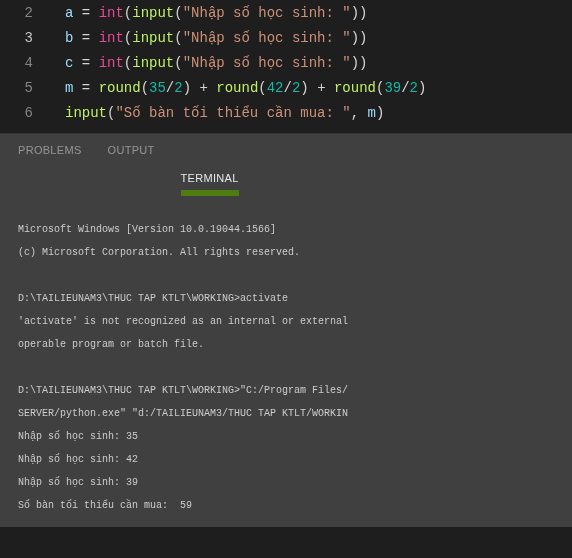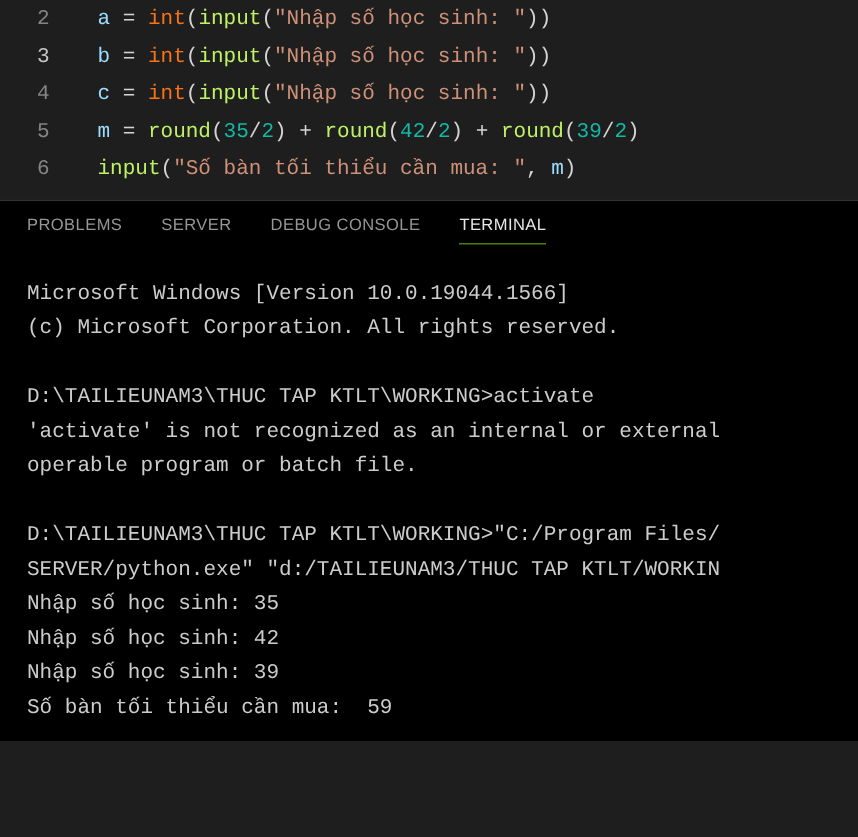--- a/index.html
+++ b/index.html
@@ -27,49 +27,50 @@
   text-align: right;
   color: #858585;
   padding-right: 22px;
   user-select: none;
 }
 .line-no.hl { color: #c6c6c6; }
 .code { padding-left: 10px; }
 .tok-var { color: #9cdcfe; }
 .tok-op { color: #d4d4d4; }
 .tok-fn { color: #bef264; }
-.tok-builtin { color: #f97316; }
+.tok-builtin { color: #ec4899; }
 .tok-punc { color: #d4d4d4; }
 .tok-str { color: #ce9178; }
 .tok-num { color: #14b8a6; }
 .panel {
   border-top: 1px solid #333;
-  background: #000000;
+  background: #404040;
 }
 .tabs {
   display: flex;
   gap: 26px;
   padding: 10px 18px 0 18px;
   font-family: -apple-system, 'Segoe UI', sans-serif;
   font-size: 11px;
   color: #969696;
 }
 .tab {
   padding-bottom: 6px;
   cursor: pointer;
   letter-spacing: 0.3px;
 }
 .tab.active {
   color: #e7e7e7;
-  border-bottom: 1px solid #4d7c0f;
+  border-bottom: 6px solid #4d7c0f;
+  margin-top: 28px;
 }
 .terminal {
   padding: 22px 18px 10px 18px;
   font-family: Consolas, 'Courier New', monospace;
-  font-size: 14px;
+  font-size: 10px;
   color: #cccccc;
   line-height: 23px;
   white-space: pre-wrap;
   word-break: break-all;
 }
 .term-line { min-height: 23px; }
 </style>
 </head>
 <body>
 
@@ -77,18 +78,17 @@
     <div class="code-line"><div class="line-no">2</div><div class="code"><span class="tok-var">a</span><span class="tok-op"> </span><span class="tok-op">=</span><span class="tok-op"> </span><span class="tok-builtin">int</span><span class="tok-punc">(</span><span class="tok-fn">input</span><span class="tok-punc">(</span><span class="tok-str">"Nhập số học sinh: "</span><span class="tok-punc">)</span><span class="tok-punc">)</span></div></div>
     <div class="code-line"><div class="line-no hl">3</div><div class="code"><span class="tok-var">b</span><span class="tok-op"> </span><span class="tok-op">=</span><span class="tok-op"> </span><span class="tok-builtin">int</span><span class="tok-punc">(</span><span class="tok-fn">input</span><span class="tok-punc">(</span><span class="tok-str">"Nhập số học sinh: "</span><span class="tok-punc">)</span><span class="tok-punc">)</span></div></div>
     <div class="code-line"><div class="line-no">4</div><div class="code"><span class="tok-var">c</span><span class="tok-op"> </span><span class="tok-op">=</span><span class="tok-op"> </span><span class="tok-builtin">int</span><span class="tok-punc">(</span><span class="tok-fn">input</span><span class="tok-punc">(</span><span class="tok-str">"Nhập số học sinh: "</span><span class="tok-punc">)</span><span class="tok-punc">)</span></div></div>
     <div class="code-line"><div class="line-no">5</div><div class="code"><span class="tok-var">m</span><span class="tok-op"> </span><span class="tok-op">=</span><span class="tok-op"> </span><span class="tok-fn">round</span><span class="tok-punc">(</span><span class="tok-num">35</span><span class="tok-op">/</span><span class="tok-num">2</span><span class="tok-punc">)</span><span class="tok-op"> </span><span class="tok-op">+</span><span class="tok-op"> </span><span class="tok-fn">round</span><span class="tok-punc">(</span><span class="tok-num">42</span><span class="tok-op">/</span><span class="tok-num">2</span><span class="tok-punc">)</span><span class="tok-op"> </span><span class="tok-op">+</span><span class="tok-op"> </span><span class="tok-fn">round</span><span class="tok-punc">(</span><span class="tok-num">39</span><span class="tok-op">/</span><span class="tok-num">2</span><span class="tok-punc">)</span></div></div>
     <div class="code-line"><div class="line-no">6</div><div class="code"><span class="tok-fn">input</span><span class="tok-punc">(</span><span class="tok-str">"Số bàn tối thiểu cần mua: "</span><span class="tok-punc">,</span><span class="tok-op"> </span><span class="tok-var">m</span><span class="tok-punc">)</span></div></div>
   </div>
 
 <div class="panel">
   <div class="tabs">
     <div class="tab">PROBLEMS</div>
-    <div class="tab">SERVER</div>
-    <div class="tab">DEBUG CONSOLE</div>
+    <div class="tab">OUTPUT</div>
     <div class="tab active">TERMINAL</div>
   </div>
   <div class="terminal" id="terminal"><div class="term-line">Microsoft Windows [Version 10.0.19044.1566]</div><div class="term-line">(c) Microsoft Corporation. All rights reserved.</div><div class="term-line"></div><div class="term-line">D:\TAILIEUNAM3\THUC TAP KTLT\WORKING&gt;activate</div><div class="term-line">'activate' is not recognized as an internal or external</div><div class="term-line">operable program or batch file.</div><div class="term-line"></div><div class="term-line">D:\TAILIEUNAM3\THUC TAP KTLT\WORKING&gt;"C:/Program Files/</div><div class="term-line">SERVER/python.exe" "d:/TAILIEUNAM3/THUC TAP KTLT/WORKIN</div><div class="term-line">Nhập số học sinh: 35</div><div class="term-line">Nhập số học sinh: 42</div><div class="term-line">Nhập số học sinh: 39</div><div class="term-line">Số bàn tối thiểu cần mua:  59</div></div>
 </div>
 
 </body></html>

